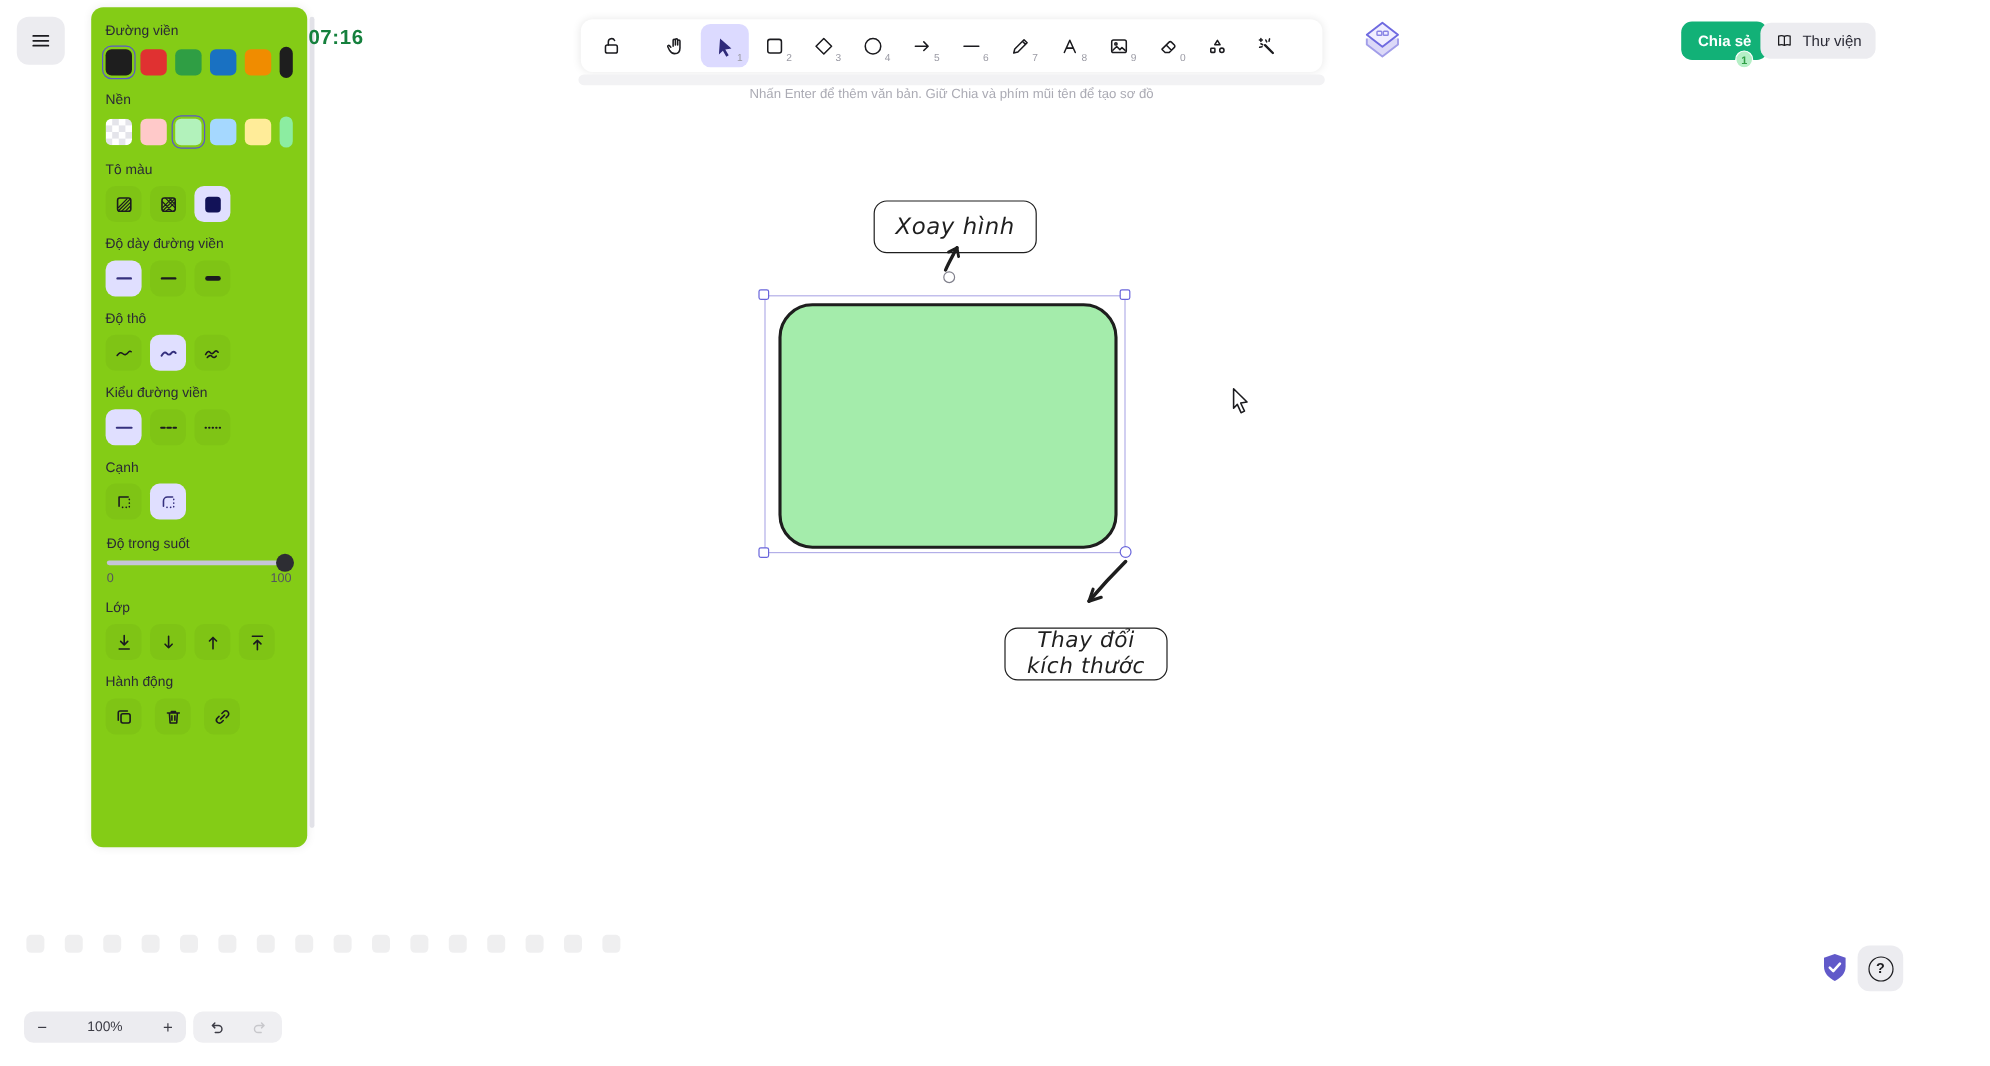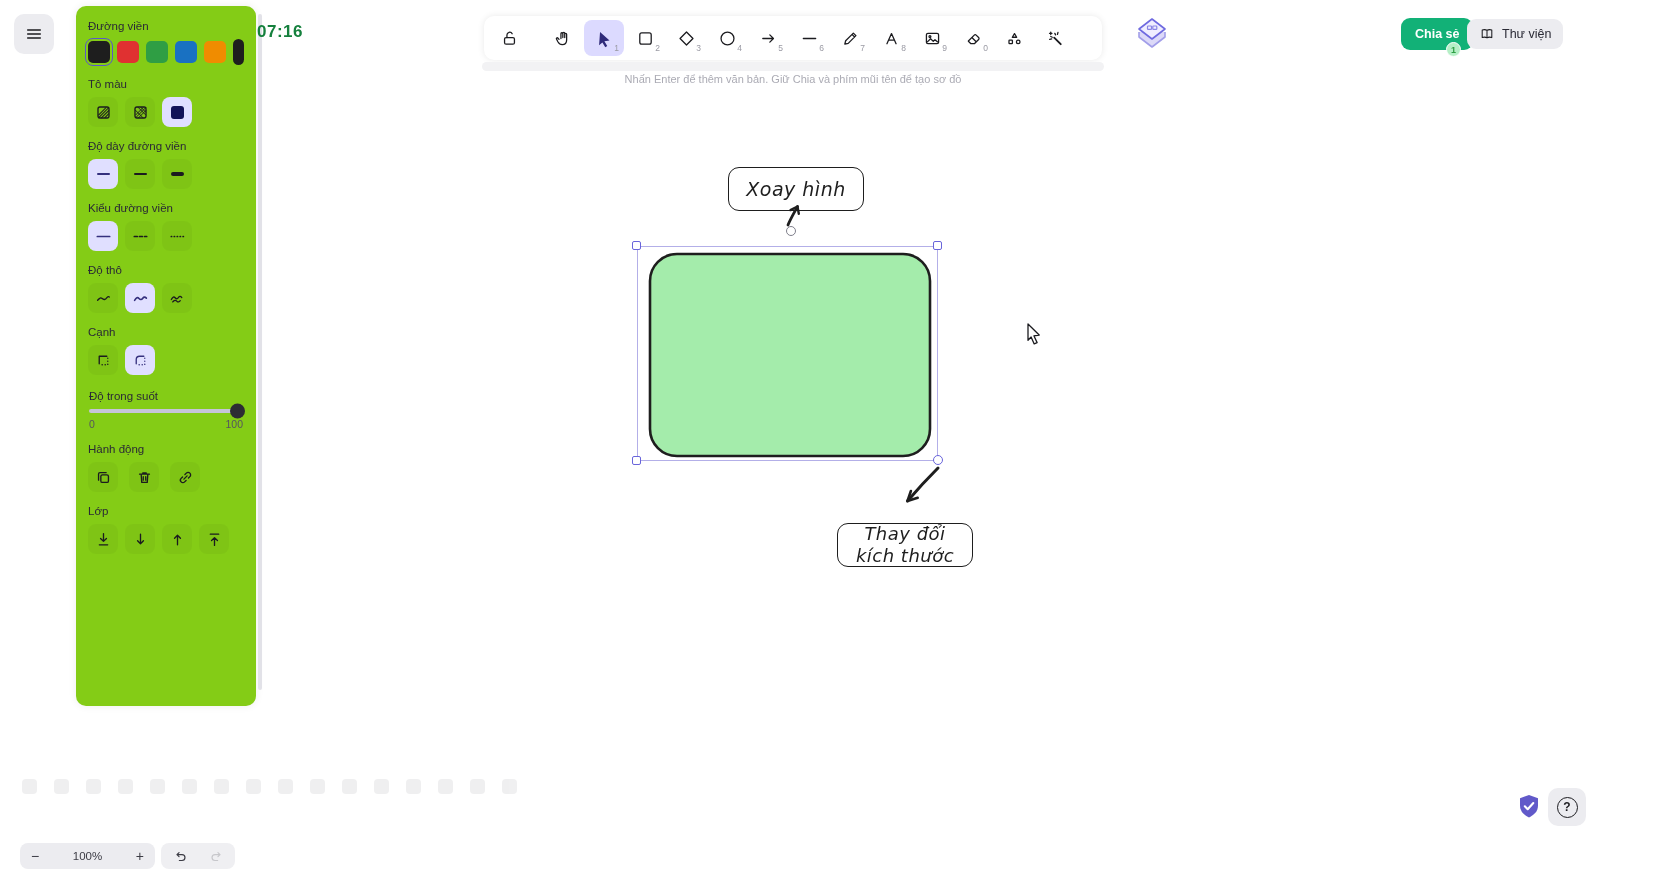--- a/index.html
+++ b/index.html
@@ -119,20 +119,31 @@
     <div class="row">
       <span class="swatch sel" style="background: rgb(30, 30, 30);"></span>
       <span class="swatch" style="background: rgb(224, 49, 49);"></span>
       <span class="swatch" style="background: rgb(47, 158, 68);"></span>
       <span class="swatch" style="background: rgb(25, 113, 194);"></span>
       <span class="swatch" style="background: rgb(240, 140, 0);"></span>
       <span class="cur-swatch" style="background: rgb(30, 30, 30);"></span>
     </div>
   </div>
 
+  <div class="sec">
+    <span class="sec-label">Nền</span>
+    <div class="row">
+      <span class="swatch checker"></span>
+      <span class="swatch" style="background: rgb(255, 201, 201);"></span>
+      <span class="swatch sel" style="background: rgb(178, 242, 187);"></span>
+      <span class="swatch" style="background: rgb(165, 216, 255);"></span>
+      <span class="swatch" style="background: rgb(255, 236, 153);"></span>
+      <span class="cur-swatch" style="background: rgb(140, 237, 161);"></span>
+    </div>
+  </div>
 
   <div class="sec">
     <span class="sec-label">Tô màu</span>
     <div class="row">
       <span class="opt">
         <svg viewBox="0 0 20 20">
             <rect x="4.2" y="4.2" width="11.6" height="11.6" rx="2"></rect>
             <path stroke-width="1.1" d="M5 12.5L12.5 5M5 15.4L15.4 5M8 15.5L15.5 8M11.5 15.3l3.8-3.8"></path>
           </svg>
       </span>
@@ -157,56 +168,56 @@
       <span class="opt">
           <span class="wline w2"></span>
         </span>
       <span class="opt">
           <span class="wline w3"></span>
         </span>
     </div>
   </div>
 
   <div class="sec">
+    <span class="sec-label">Độ thô</span>
+    <div class="row">
+      <span class="opt">
+        <svg viewBox="0 0 20 20">
+            <path d="M3.8 11.8c2.2-2.6 3.4-3 4.8-1.7 1.5 1.4 3.2 1.5 5-1 .9-1.2 1.8-1.3 2.5-.6"></path>
+          </svg>
+        </span>
+      <span class="opt sel">
+        <svg viewBox="0 0 20 20">
+            <path stroke-width="1.7" d="M3.8 12c1.8-3 3.2-3.6 4.6-2 1.3 1.5 2.7 1.5 4-.3 1.1-1.5 2.4-1.5 3.8-.1"></path>
+          </svg>
+        </span>
+      <span class="opt">
+        <svg viewBox="0 0 20 20">
+            <path d="M3.5 11c1.5-2.8 2.8-3.3 4-1.8 1.1 1.4 2.2 1.4 3.4-.2 1.2-1.6 2.4-1.6 3.6 0M5 13.6c1.5-2 3-2.2 4.3-.8 1.2 1.2 2.4 1 3.6-.5"></path>
+          </svg>
+        </span>
+    </div>
+  </div>
+
+  <div class="sec">
     <span class="sec-label">Kiểu đường viền</span>
     <div class="row">
       <span class="opt sel">
         <svg viewBox="0 0 20 20">
             <path stroke-width="1.8" d="M3.5 10h13"></path>
           </svg>
         </span>
       <span class="opt">
         <svg viewBox="0 0 20 20">
             <path stroke-width="1.8" stroke-dasharray="3.1 2.3" d="M3.5 10h13"></path>
           </svg>
         </span>
       <span class="opt">
         <svg viewBox="0 0 20 20">
             <path stroke-width="1.8" stroke-dasharray="0.3 2.8" d="M3.5 10h13"></path>
-          </svg>
-        </span>
-    </div>
-  </div>
-
-  <div class="sec">
-    <span class="sec-label">Độ thô</span>
-    <div class="row">
-      <span class="opt">
-        <svg viewBox="0 0 20 20">
-            <path d="M3.8 11.8c2.2-2.6 3.4-3 4.8-1.7 1.5 1.4 3.2 1.5 5-1 .9-1.2 1.8-1.3 2.5-.6"></path>
-          </svg>
-        </span>
-      <span class="opt sel">
-        <svg viewBox="0 0 20 20">
-            <path stroke-width="1.7" d="M3.8 12c1.8-3 3.2-3.6 4.6-2 1.3 1.5 2.7 1.5 4-.3 1.1-1.5 2.4-1.5 3.8-.1"></path>
-          </svg>
-        </span>
-      <span class="opt">
-        <svg viewBox="0 0 20 20">
-            <path d="M3.5 11c1.5-2.8 2.8-3.3 4-1.8 1.1 1.4 2.2 1.4 3.4-.2 1.2-1.6 2.4-1.6 3.6 0M5 13.6c1.5-2 3-2.2 4.3-.8 1.2 1.2 2.4 1 3.6-.5"></path>
           </svg>
         </span>
     </div>
   </div>
 
   <div class="sec">
     <span class="sec-label">Cạnh</span>
     <div class="row">
       <span class="opt">
         <svg viewBox="0 0 20 20">
@@ -228,62 +239,62 @@
     <div class="slider-track">
       <span class="slider-thumb"></span>
     </div>
     <div class="slider-nums">
       <span>0</span>
       <span>100</span>
     </div>
   </div>
 
   <div class="sec">
+    <span class="sec-label">Lớp</span>
+    <div class="row">
+      <span class="opt">
+        <svg viewBox="0 0 20 20">
+            <path d="M10 3.8v8M6.9 8.9l3.1 3.1 3.1-3.1M5.6 15.6h8.8"></path>
+          </svg>
+        </span>
+      <span class="opt">
+        <svg viewBox="0 0 20 20">
+            <path d="M10 4.5v10M6.9 11.4l3.1 3.1 3.1-3.1"></path>
+          </svg>
+        </span>
+      <span class="opt">
+        <svg viewBox="0 0 20 20">
+            <path d="M10 15.5v-10M6.9 8.6l3.1-3.1 3.1 3.1"></path>
+          </svg>
+        </span>
+      <span class="opt">
+        <svg viewBox="0 0 20 20">
+            <path d="M10 16.2v-8M6.9 11.1L10 8l3.1 3.1M5.6 4.4h8.8"></path>
+          </svg>
+        </span>
+    </div>
+  </div>
+
+  <div class="sec">
     <span class="sec-label">Hành động</span>
     <div class="row" style="gap:11px;">
       <span class="opt">
         <svg viewBox="0 0 20 20">
             <rect x="7.2" y="7.2" width="8" height="8" rx="1.6"></rect>
             <path d="M12.8 4.8H6.3a1.5 1.5 0 0 0-1.5 1.5v6.5"></path>
           </svg>
         </span>
       <span class="opt">
         <svg viewBox="0 0 20 20">
             <path d="M4.8 6.5h10.4M8.2 6.5V5.2h3.6v1.3M6.5 6.5l.6 8.7h5.8l.6-8.7M8.7 9v3.8M11.3 9v3.8"></path>
           </svg>
         </span>
       <span class="opt">
         <svg viewBox="0 0 20 20">
             <path d="M8.3 11.7l3.4-3.4M6.9 9.4l-1.5 1.5a2.6 2.6 0 0 0 3.7 3.7l1.5-1.5M13.1 10.6l1.5-1.5a2.6 2.6 0 0 0-3.7-3.7L9.4 6.9"></path>
-          </svg>
-        </span>
-    </div>
-  </div>
-
-  <div class="sec">
-    <span class="sec-label">Lớp</span>
-    <div class="row">
-      <span class="opt">
-        <svg viewBox="0 0 20 20">
-            <path d="M10 3.8v8M6.9 8.9l3.1 3.1 3.1-3.1M5.6 15.6h8.8"></path>
-          </svg>
-        </span>
-      <span class="opt">
-        <svg viewBox="0 0 20 20">
-            <path d="M10 4.5v10M6.9 11.4l3.1 3.1 3.1-3.1"></path>
-          </svg>
-        </span>
-      <span class="opt">
-        <svg viewBox="0 0 20 20">
-            <path d="M10 15.5v-10M6.9 8.6l3.1-3.1 3.1 3.1"></path>
-          </svg>
-        </span>
-      <span class="opt">
-        <svg viewBox="0 0 20 20">
-            <path d="M10 16.2v-8M6.9 11.1L10 8l3.1 3.1M5.6 4.4h8.8"></path>
           </svg>
         </span>
     </div>
   </div>
 </div>
 
 <div class="abs scrollbar"></div>
 <div class="abs timer">07:16</div>
 
 <div class="abs toolbar">

